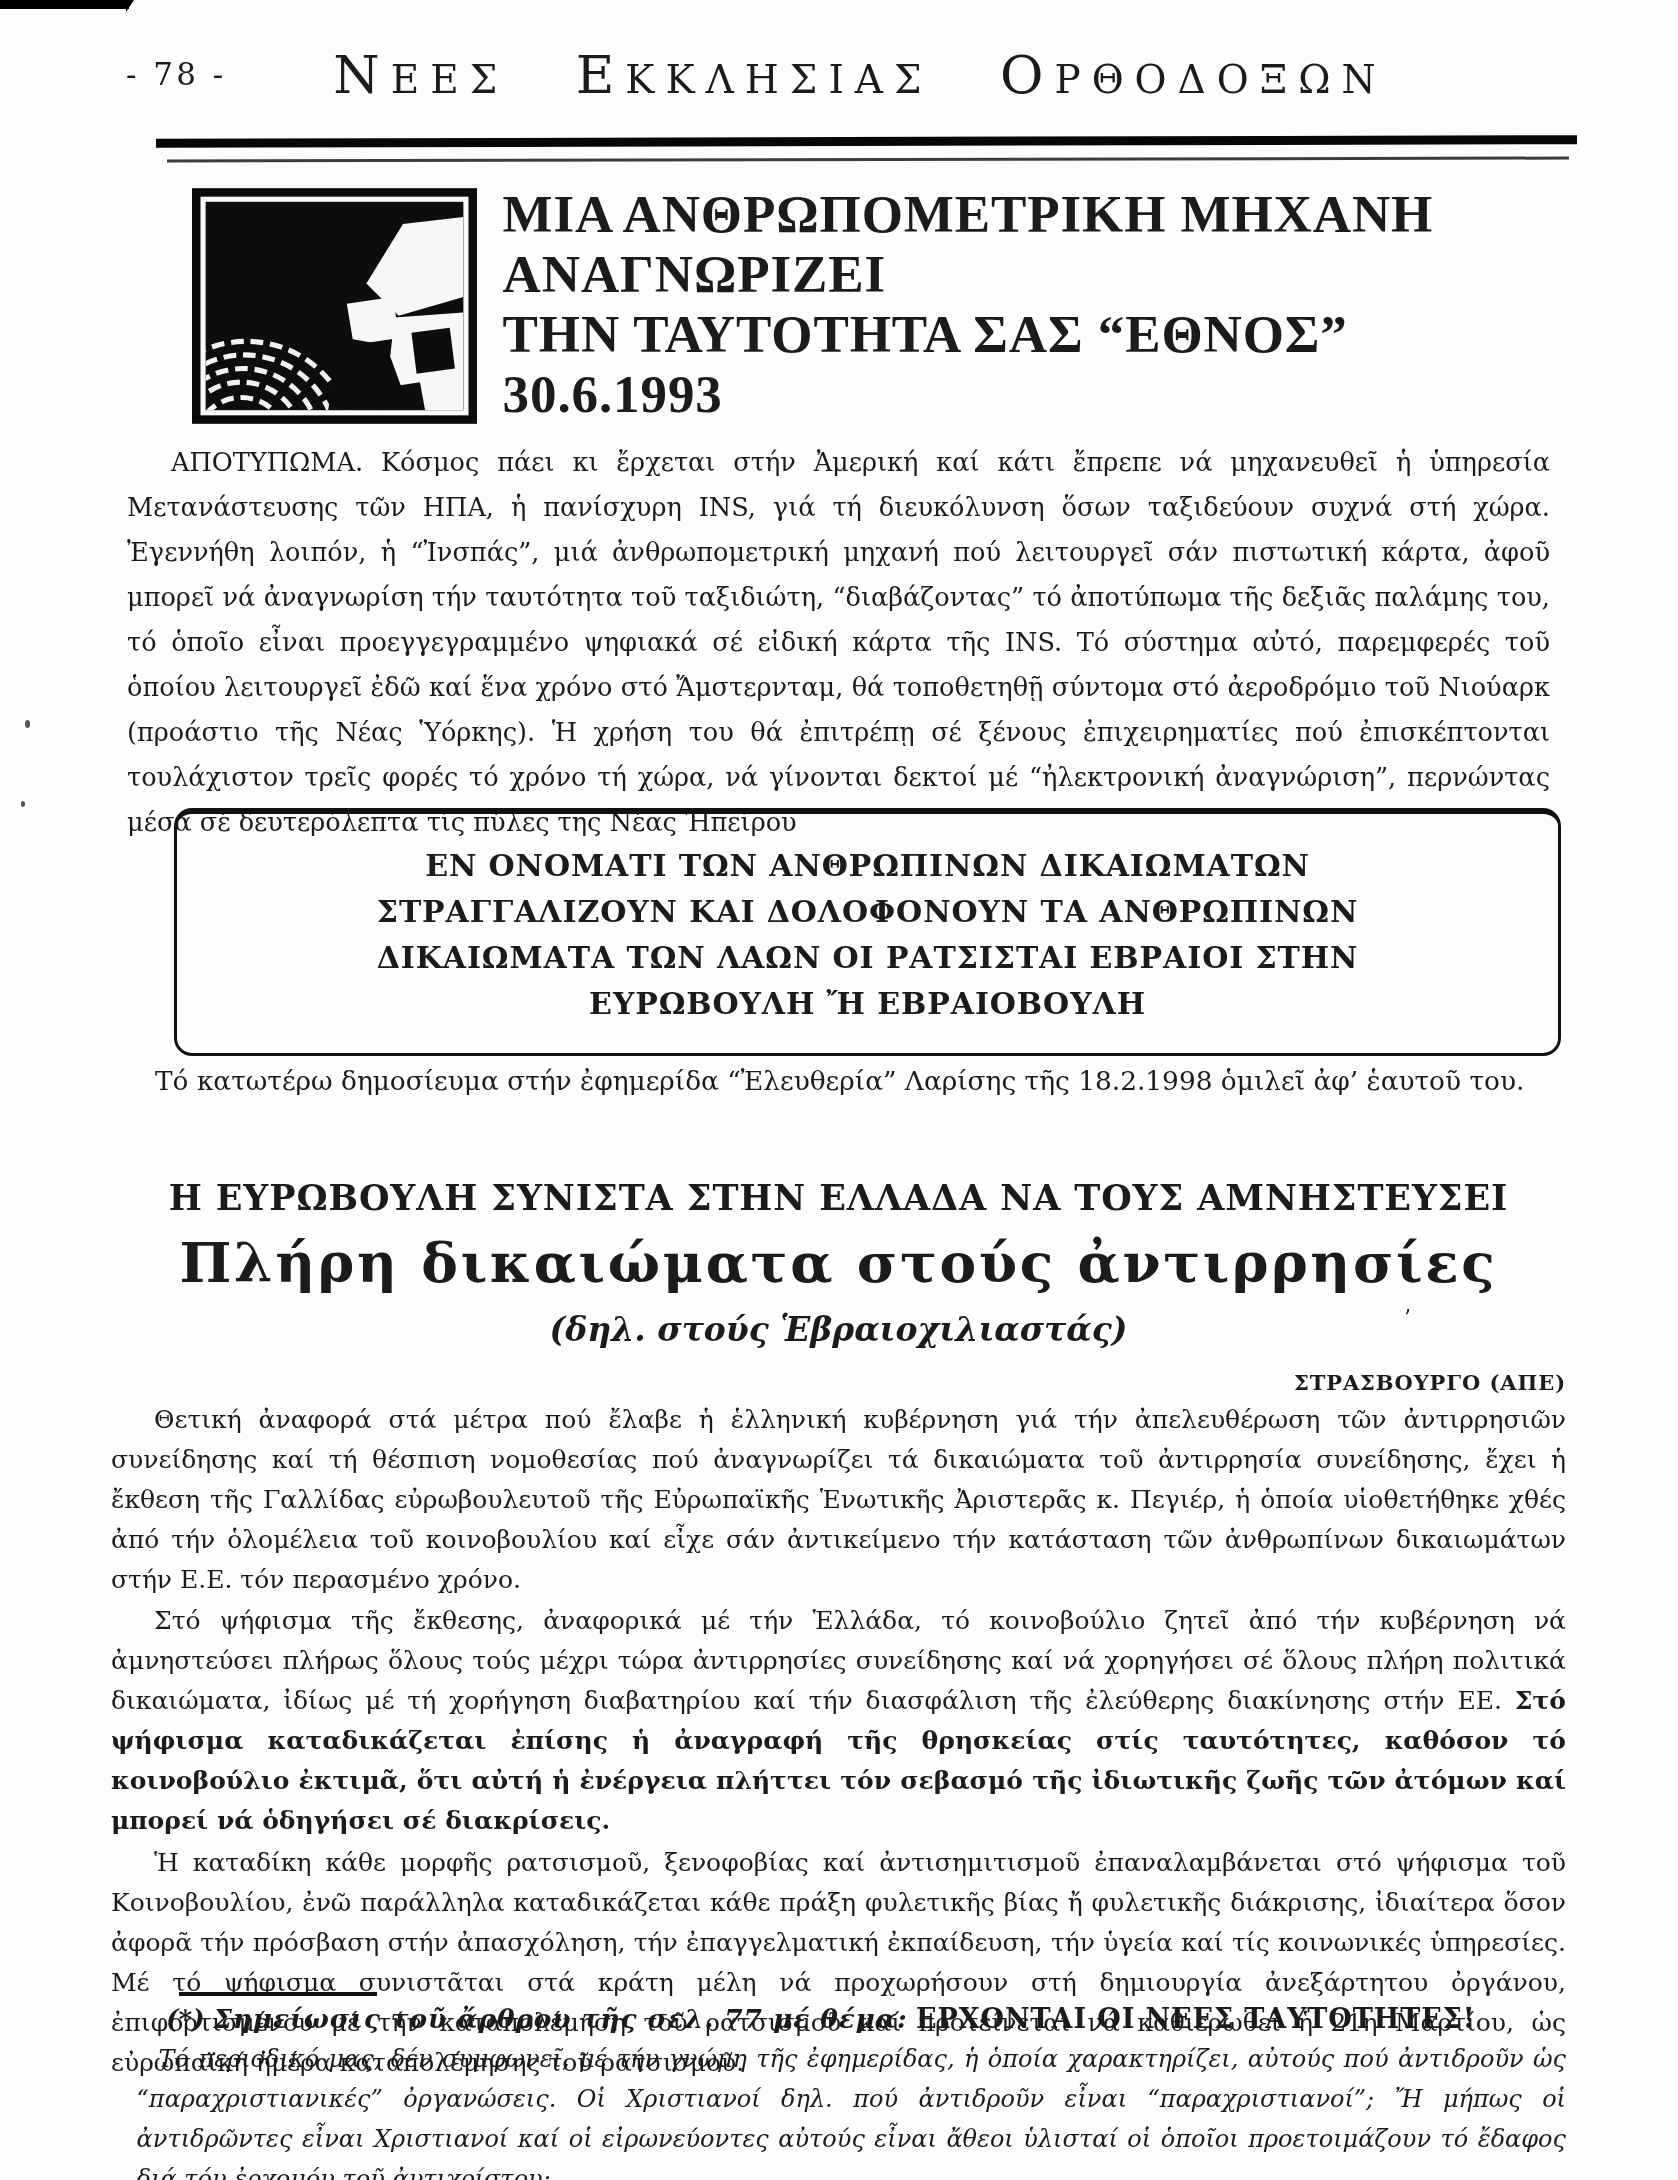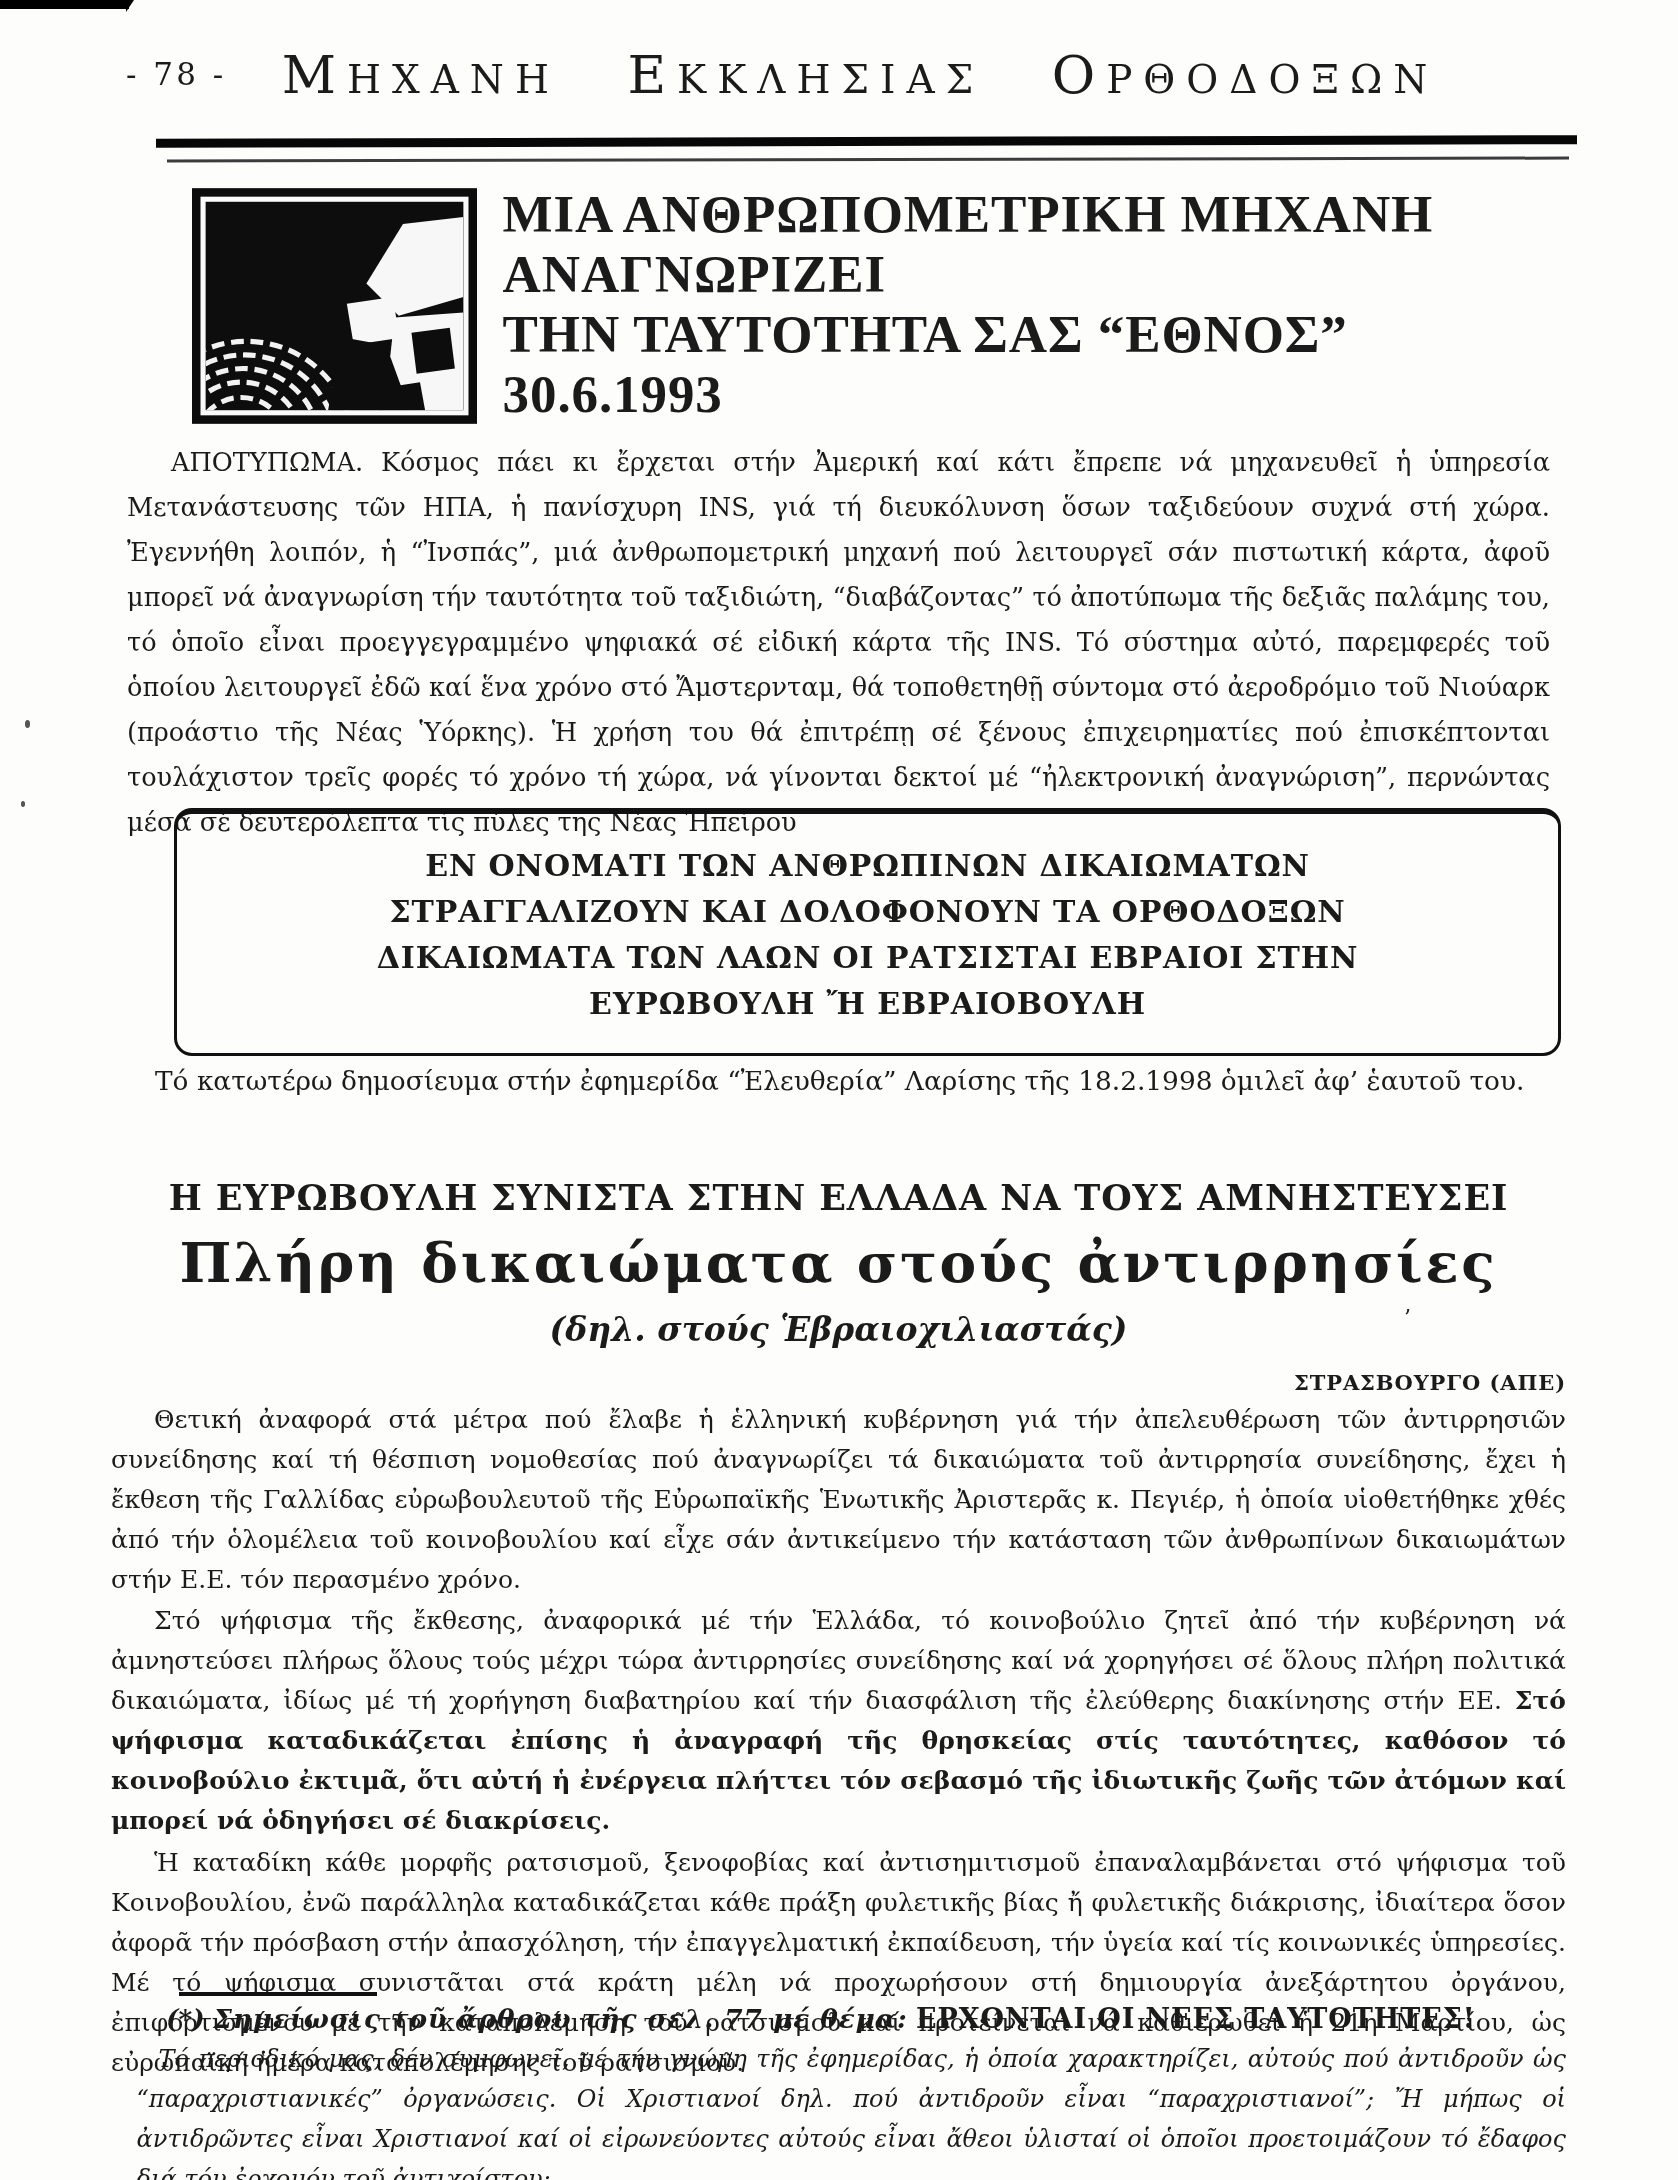--- a/index.html
+++ b/index.html
@@ -56,21 +56,21 @@
 
 <div class="page">
 
   <div class="scan-strip"></div>
   <div class="speck s1"></div>
   <div class="speck s2"></div>
   <div class="stray-mark">’</div>
 
   <div class="pageno">- 78 -</div>
   <div class="masthead">
-    <span class="word">ΜΗΧΑΝΗ</span>
+    <span class="word">ΝΕΕΣ</span>
     <span class="word">ΕΚΚΛΗΣΙΑΣ</span>
     <span class="word">ΟΡΘΟΔΟΞΩΝ</span>
   </div>
   <div class="rule1"></div>
   <div class="rule2"></div>
 
   <section class="article1">
     <div class="photo">
       <svg width="285" height="236" viewBox="0 0 335 277" xmlns="http://www.w3.org/2000/svg">
         <rect x="0" y="0" width="335" height="277" fill="#0c0c0c"></rect>
@@ -99,21 +99,21 @@
     </div>
     <h2 class="a1-title">
       <div>ΜΙΑ ΑΝΘΡΩΠΟΜΕΤΡΙΚΗ ΜΗΧΑΝΗ ΑΝΑΓΝΩΡΙΖΕΙ</div>
       <div>ΤΗΝ ΤΑΥΤΟΤΗΤΑ ΣΑΣ “ΕΘΝΟΣ” 30.6.1993</div>
     </h2>
     <p class="a1-body">ΑΠΟΤΥΠΩΜΑ. Κόσμος πάει κι ἔρχεται στήν Ἀμερική καί κάτι ἔπρεπε νά μηχανευθεῖ ἡ ὑπηρεσία Μετανάστευσης τῶν ΗΠΑ, ἡ πανίσχυρη INS, γιά τή διευκόλυνση ὅσων ταξιδεύουν συχνά στή χώρα. Ἐγεννήθη λοιπόν, ἡ “Ἰνσπάς”, μιά ἀνθρωπομετρική μηχανή πού λειτουργεῖ σάν πιστωτική κάρτα, ἀφοῦ μπορεῖ νά ἀναγνωρίση τήν ταυτότητα τοῦ ταξιδιώτη, “διαβάζοντας” τό ἀποτύπωμα τῆς δεξιᾶς παλάμης του, τό ὁποῖο εἶναι προεγγεγραμμένο ψηφιακά σέ εἰδική κάρτα τῆς INS. Τό σύστημα αὐτό, παρεμφερές τοῦ ὁποίου λειτουργεῖ ἐδῶ καί ἕνα χρόνο στό Ἄμστερνταμ, θά τοποθετηθῇ σύντομα στό ἀεροδρόμιο τοῦ Νιούαρκ (προάστιο τῆς Νέας Ὑόρκης). Ἡ χρήση του θά ἐπιτρέπῃ σέ ξένους ἐπιχειρηματίες πού ἐπισκέπτονται τουλάχιστον τρεῖς φορές τό χρόνο τή χώρα, νά γίνονται δεκτοί μέ “ἠλεκτρονική ἀναγνώριση”, περνώντας μέσα σέ δευτερόλεπτα τίς πύλες τῆς Νέας Ἠπείρου</p>
   </section>
 
   <div class="banner">
     <div>ΕΝ ΟΝΟΜΑΤΙ ΤΩΝ ΑΝΘΡΩΠΙΝΩΝ ΔΙΚΑΙΩΜΑΤΩΝ</div>
-    <div>ΣΤΡΑΓΓΑΛΙΖΟΥΝ ΚΑΙ ΔΟΛΟΦΟΝΟΥΝ ΤΑ ΟΡΘΟΔΟΞΩΝ</div>
+    <div>ΣΤΡΑΓΓΑΛΙΖΟΥΝ ΚΑΙ ΔΟΛΟΦΟΝΟΥΝ ΤΑ ΑΝΘΡΩΠΙΝΩΝ</div>
     <div>ΔΙΚΑΙΩΜΑΤΑ ΤΩΝ ΛΑΩΝ ΟΙ ΡΑΤΣΙΣΤΑΙ ΕΒΡΑΙΟΙ ΣΤΗΝ</div>
     <div>ΕΥΡΩΒΟΥΛΗ Ἤ ΕΒΡΑΙΟΒΟΥΛΗ</div>
   </div>
 
   <p class="intro">Τό κατωτέρω δημοσίευμα στήν ἐφημερίδα “Ἐλευθερία” Λαρίσης τῆς 18.2.1998 ὁμιλεῖ ἀφ’ ἑαυτοῦ του.</p>
 
   <section class="article2">
     <p class="kicker">Η ΕΥΡΩΒΟΥΛΗ ΣΥΝΙΣΤΑ ΣΤΗΝ ΕΛΛΑΔΑ ΝΑ ΤΟΥΣ ΑΜΝΗΣΤΕΥΣΕΙ</p>
     <h1 class="headline">Πλήρη δικαιώματα στούς ἀντιρρησίες</h1>
     <p class="subhead">(δηλ. στούς Ἑβραιοχιλιαστάς)</p>

